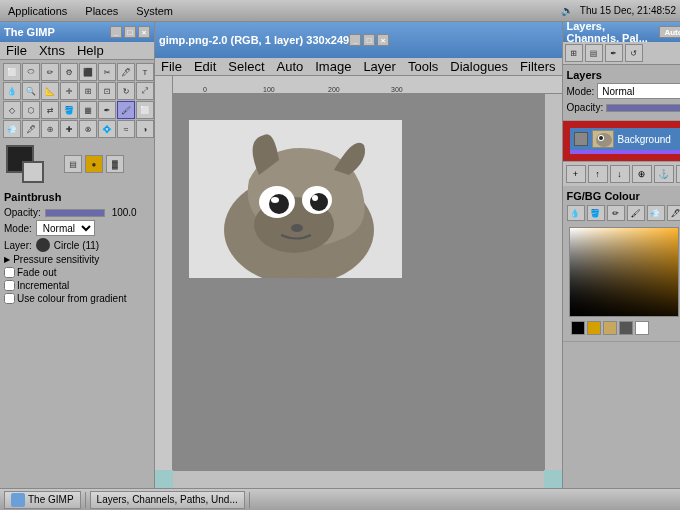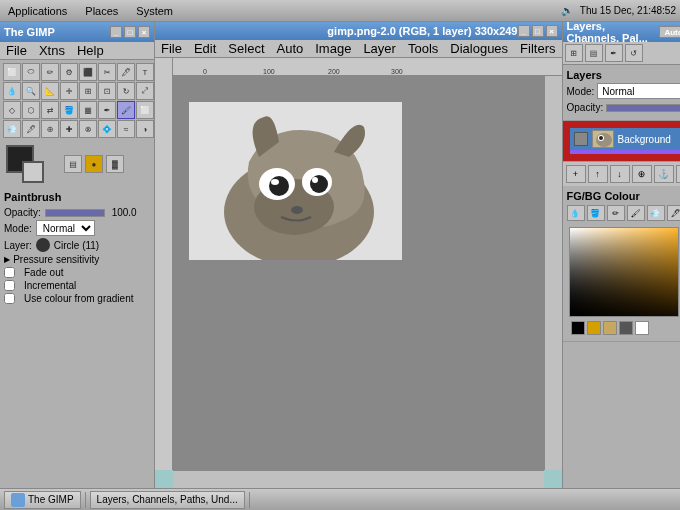--- a/index.html
+++ b/index.html
@@ -186,21 +186,21 @@
     }
     .brush-preview {
       width: 14px;
       height: 14px;
       border-radius: 50%;
       background: #333;
     }
     .checkbox-row {
       display: flex;
       align-items: center;
-      gap: 9px;
+      gap: 2px;
       margin-bottom: 2px;
     }
     .checkbox-row input[type=checkbox] {
       width: 11px;
       height: 11px;
     }
     .pressure-row {
       display: flex;
       align-items: center;
       gap: 3px;
@@ -210,25 +210,25 @@
     .triangle { font-size: 8px; }
 
     
     .canvas-area {
       flex: 1;
       display: flex;
       flex-direction: column;
       background: #9ec9c9;
     }
     .canvas-titlebar {
-      height: 18px;
+      height: 36px;
       background: linear-gradient(to bottom, #6a9fd8, #4a7fbe);
       display: flex;
       align-items: center;
-      justify-content: flex-end;
+      justify-content: flex-start;
       padding: 0 4px;
       color: #fff;
       font-size: 11px;
       font-weight: bold;
     }
     .canvas-menubar {
       height: 18px;
       background: #c0c0c0;
       display: flex;
       align-items: center;

